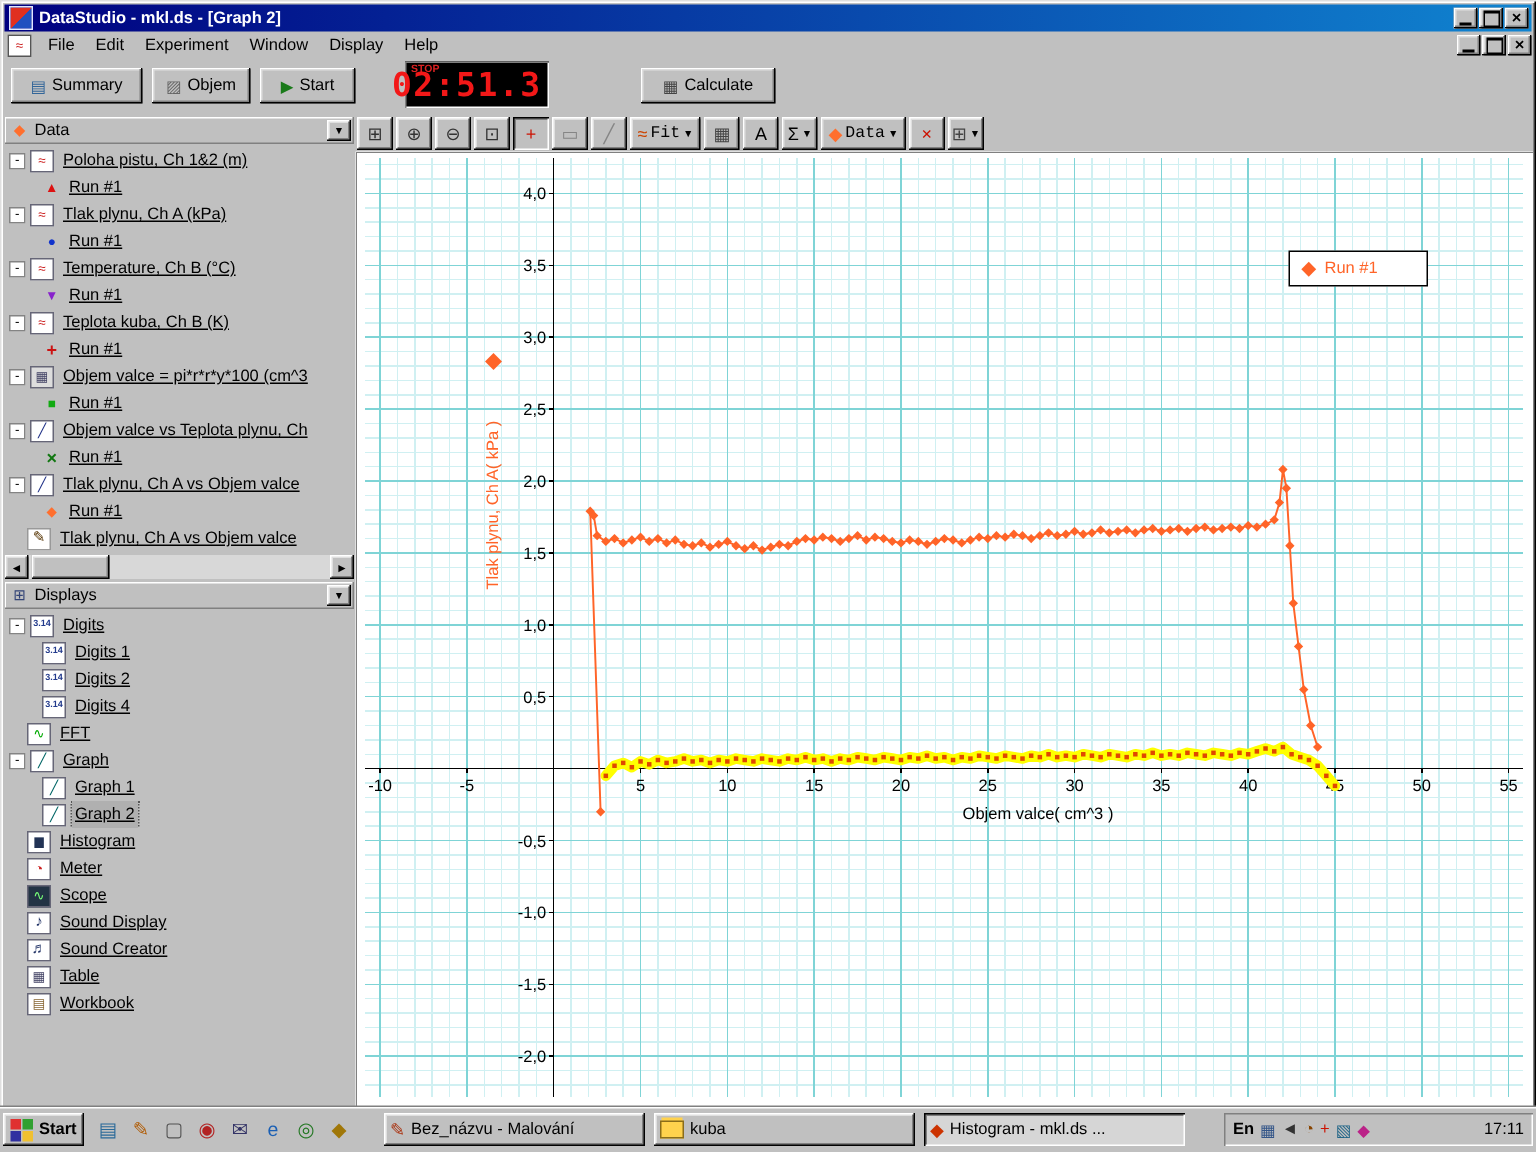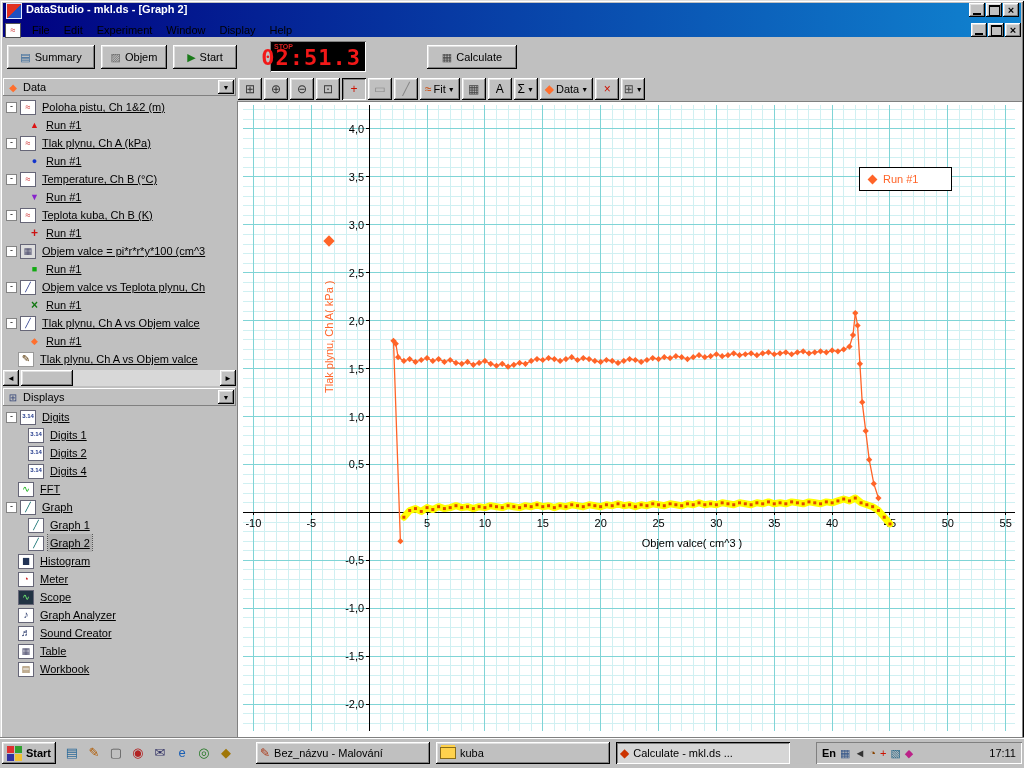--- a/index.html
+++ b/index.html
@@ -6,22 +6,22 @@
     font-family:"Liberation Sans",sans-serif;font-size:11px;background:#c0c0c0;}
   .window{position:absolute;inset:0;background:#c0c0c0;
     box-shadow:inset 1px 1px 0 #dfdfdf,inset -1px -1px 0 #000,inset 2px 2px 0 #fff,inset -2px -2px 0 #808080;}
   .sunken-thin{box-shadow:inset 1px 1px 0 #808080,inset -1px -1px 0 #fff;}
   .btn95{background:#c0c0c0;
     box-shadow:inset -1px -1px 0 #000,inset 1px 1px 0 #fff,inset -2px -2px 0 #808080,inset 2px 2px 0 #dfdfdf;
     display:flex;align-items:center;justify-content:center;}
   .pressed{box-shadow:inset 1px 1px 0 #000,inset -1px -1px 0 #fff,inset 2px 2px 0 #808080 !important;
     background:#d6d6d6;}
   
-  .titlebar{position:absolute;left:3px;top:3px;right:3px;height:34px;
-    background:linear-gradient(to right,#000080,#1084d0);display:flex;padding:0 2px;}
+  .titlebar{position:absolute;left:3px;top:3px;right:3px;height:18px;
+    background:linear-gradient(to right,#000080,#1084d0);display:flex;align-items:center;padding:0 2px;}
   .app-icon{width:14px;height:14px;margin:0 4px 0 1px;
     background:linear-gradient(135deg,#e03020 0 50%,#2050c0 50% 100%);border:1px solid #dfe6ff;}
   .title-text{color:#fff;font-weight:bold;flex:1;white-space:nowrap;}
   .tb-btn{width:16px;height:14px;margin-left:1px;font-weight:bold;font-size:11px;line-height:12px;}
   .gmin{width:8px;height:2px;background:#000;margin-top:7px;}
   .gmax{width:9px;height:8px;border:1px solid #000;border-top-width:2px;background:#c0c0c0;}
   
   .menubar{position:absolute;left:3px;top:21px;right:3px;height:18px;display:flex;align-items:center;}
   .mdi-icon{width:14px;height:13px;border:1px solid #555;background:#fff;color:#c22;font-size:9px;
     line-height:12px;text-align:center;margin:0 4px 0 2px;}
@@ -35,21 +35,21 @@
   .stoplbl{position:absolute;left:4px;top:2px;font-size:7px;font-weight:bold;color:#d22;}
   .timertime{position:absolute;right:5px;top:4px;font-family:"DejaVu Sans Mono",monospace;
     font-size:22px;font-weight:bold;color:#f21818;letter-spacing:1px;}
   
   .graph-toolbar{position:absolute;left:238px;top:77px;right:2px;height:24px;display:flex;
     align-items:center;gap:2px;}
   .tbtn{width:24px;height:22px;background:#c0c0c0;display:flex;align-items:center;justify-content:center;gap:2px;
     box-shadow:inset -1px -1px 0 #000,inset 1px 1px 0 #fff,inset -2px -2px 0 #808080,inset 2px 2px 0 #dfdfdf;}
   .tbtn.wide{width:auto;padding:0 5px;}
   .tglyph{font-size:12px;}
-  .tlabel{font-size:11px;}
+  .tlabel{font-size:11px;font-family:Liberation Mono, monospace;}
   .tdrop{font-size:7px;}
   .tbtn.disabled .tglyph{color:#858585 !important;}
   
   .sidebar{position:absolute;left:2px;top:77px;width:235px;height:660px;background:#c0c0c0;}
   .panel-header{height:18px;display:flex;align-items:center;padding:0 2px;margin:1px 1px 2px 1px;
     box-shadow:inset -1px -1px 0 #808080,inset 1px 1px 0 #fff;}
   .hdr-ico{width:12px;text-align:center;margin:0 4px 0 2px;font-size:10px;}
   .hdr-drop{margin-left:auto;width:16px;height:14px;font-size:7px;}
   .tree{overflow:hidden;}
   .trow{height:18px;line-height:18px;display:flex;align-items:center;white-space:nowrap;
@@ -357,21 +357,21 @@
           <span class="tlabel95">Meter</span>
         </div>
         <div class="trow">
           <span class="expand-spacer"></span>
           <span class="ticon icon-scope">∿</span>
           <span class="tlabel95">Scope</span>
         </div>
         <div class="trow">
           <span class="expand-spacer"></span>
           <span class="ticon icon-sound-analyzer">♪</span>
-          <span class="tlabel95">Graph Analyzer</span>
+          <span class="tlabel95">Sound Display</span>
         </div>
         <div class="trow">
           <span class="expand-spacer"></span>
           <span class="ticon icon-sound-creator">♬</span>
           <span class="tlabel95">Sound Creator</span>
         </div>
         <div class="trow">
           <span class="expand-spacer"></span>
           <span class="ticon icon-table">▦</span>
           <span class="tlabel95">Table</span>
@@ -774,21 +774,21 @@
         <div class="btn95 taskbtn">
           <span class="task-glyph" style="color: rgb(170, 51, 17);">✎</span>
           <span class="task-label">Bez_názvu - Malování</span>
         </div>
         <div class="btn95 taskbtn">
           <span class="folder-ico"></span>
           <span class="task-label">kuba</span>
         </div>
         <div class="btn95 taskbtn pressed">
           <span class="task-glyph" style="color: rgb(204, 51, 0);">◆</span>
-          <span class="task-label">Calculate - mkl.ds ...</span>
+          <span class="task-label">Histogram - mkl.ds ...</span>
         </div>
       </div>
     <div class="tray">
       <span class="tray-en">En</span>
       <span id="tray-icons" style="display:flex;gap:4px">
           <span class="tray-ico" style="color: rgb(51, 85, 136);">▦</span>
           <span class="tray-ico" style="color: rgb(51, 51, 51);">◄</span>
           <span class="tray-ico" style="color: rgb(136, 68, 0);">◔</span>
           <span class="tray-ico" style="color: rgb(204, 17, 0);">+</span>
           <span class="tray-ico" style="color: rgb(34, 102, 136);">▧</span>

